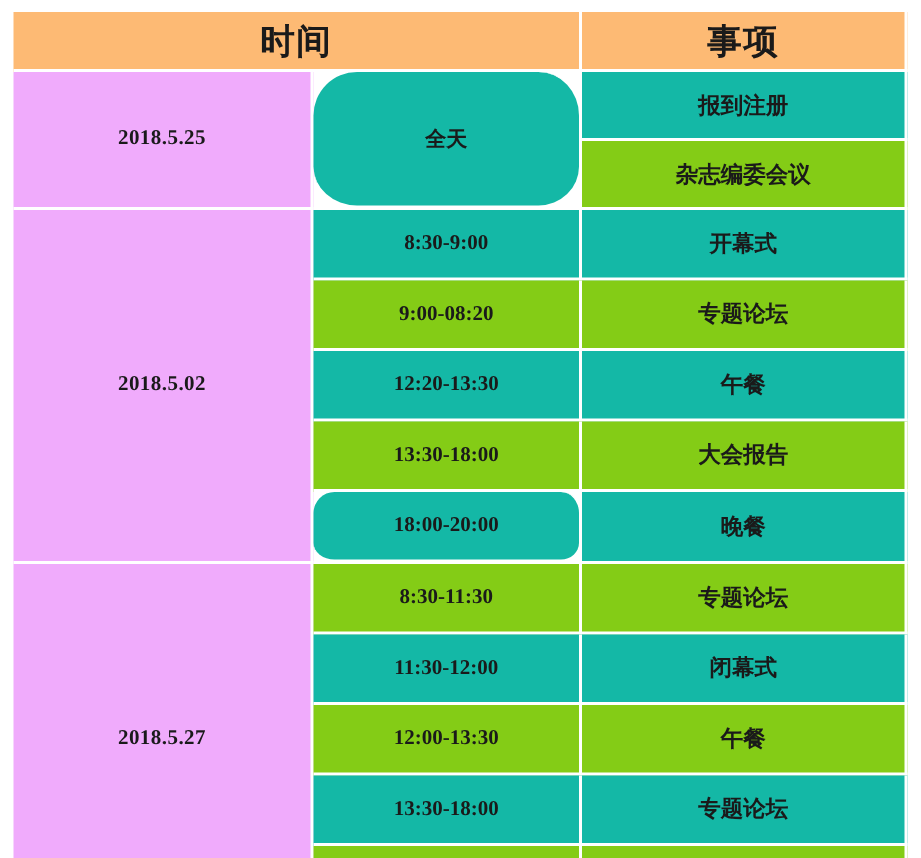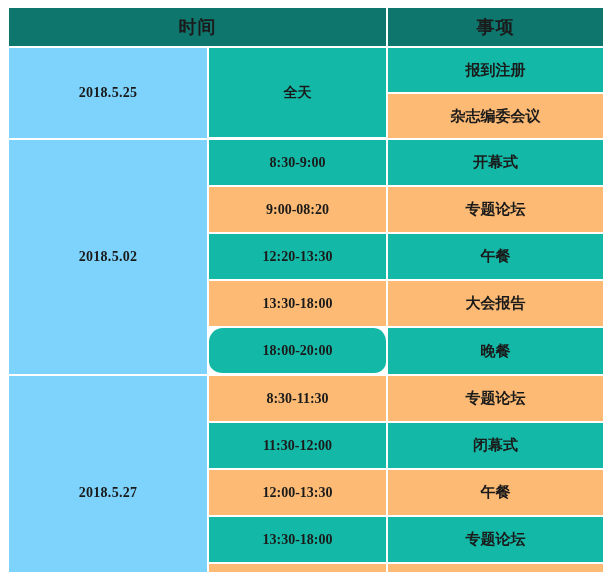--- a/index.html
+++ b/index.html
@@ -36,43 +36,43 @@
     font-weight: bold;
   }
 
   
   .col-date  { width: 200px; }
   .col-time  { width: 179px; }
   .col-item  { width: 217px; }
 
   
   .hdr {
-    background: #0f766e;
+    background: #fdba74;
     color: #ffffff;
     height: 38px;
-    font-size: 18px;
+    font-size: 23px;
     letter-spacing: 1px;
     border-bottom: 3px solid #ffffff;
     font-family: Liberation Serif, serif;
   }
   .hdr-last { border-right: none; }
 
   
   .date-cell {
-    background: #7dd3fc;
+    background: #f0abfc;
     color: #ffffff;
     font-size: 14px;
     letter-spacing: 0.3px;
     font-family: Liberation Serif, serif;
   }
   .group-end-date { border-bottom: 3px solid #ffffff; }
 
   
   .shade-dark  { background: #14b8a6; }
-  .shade-light { background: #fdba74; }
+  .shade-light { background: #84cc16; }
 
   .time-cell {
     font-size: 14px;
     height: 45px;
   }
   .item-cell {
     font-size: 15px;
     height: 45px;
     border-right: none;
   }
@@ -95,21 +95,21 @@
   </colgroup>
   <thead>
     <tr>
       <th class="hdr" colspan="2">时间</th>
       <th class="hdr hdr-last">事项</th>
     </tr>
   </thead>
   <tbody id="schedule-body">
       <tr class="row-tall">
         <td class="date-cell group-end-date" rowspan="2">2018.5.25</td>
-        <td class="time-cell shade-dark" rowspan="2" style="border-bottom: 3px solid rgb(255, 255, 255);">全天</td>
+        <td class="time-cell shade-dark" rowspan="2" style="border-bottom: 3px solid rgb(255, 255, 255); border-radius: 29px;">全天</td>
         <td class="item-cell shade-dark">报到注册</td>
       </tr>
       <tr class="group-end-row row-tall">
         <td class="item-cell shade-light">杂志编委会议</td>
       </tr>
       <tr>
         <td class="date-cell group-end-date" rowspan="5">2018.5.02</td>
         <td class="time-cell shade-dark">8:30-9:00</td>
         <td class="item-cell shade-dark">开幕式</td>
       </tr>

